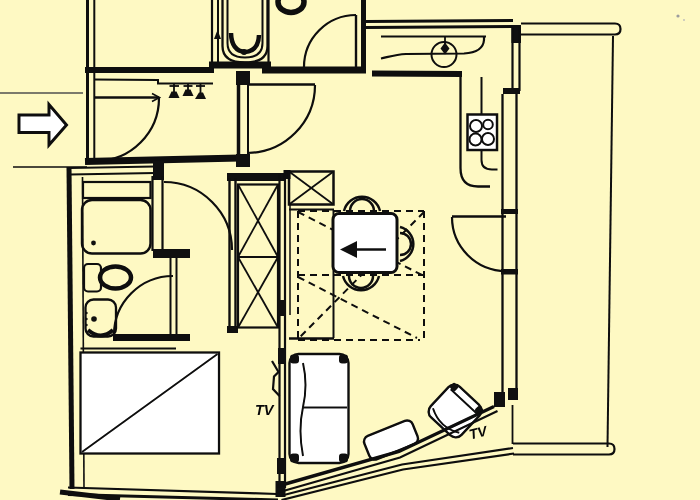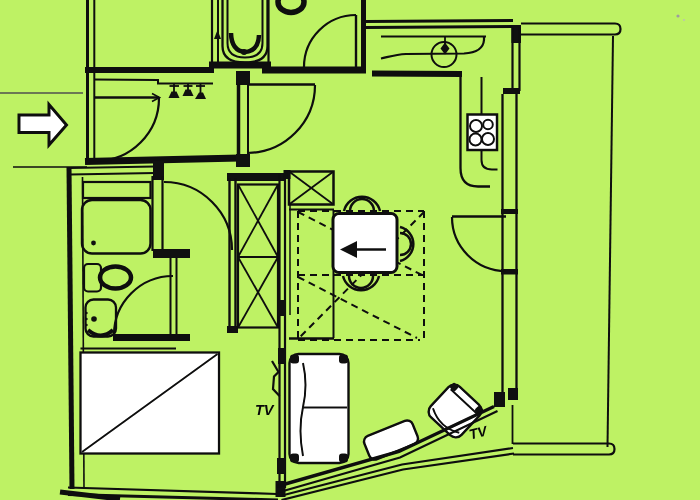--- a/index.html
+++ b/index.html
@@ -1,16 +1,16 @@
 <!DOCTYPE html>
 <html><head>
 <meta charset="utf-8">
 <style>
 html,body{margin:0;padding:0;background:#fbfbfa;}
-#wrap{width:700px;height:500px;overflow:hidden;background:#bef264;}
+#wrap{width:700px;height:500px;overflow:hidden;background:#fef9c3;}
 svg{display:block;}
 text{font-family:"Liberation Sans",sans-serif;}
 </style>
 </head>
 <body>
 <div id="wrap">
 <svg style="filter:blur(0.35px) contrast(1.12)" width="700" height="500" viewBox="0 0 700 500" fill="none" stroke-linecap="butt">
 <g stroke="#1a1a1a">
 
 <line x1="0" y1="93" x2="83" y2="93" stroke-width="1.3" stroke="#555"></line>

